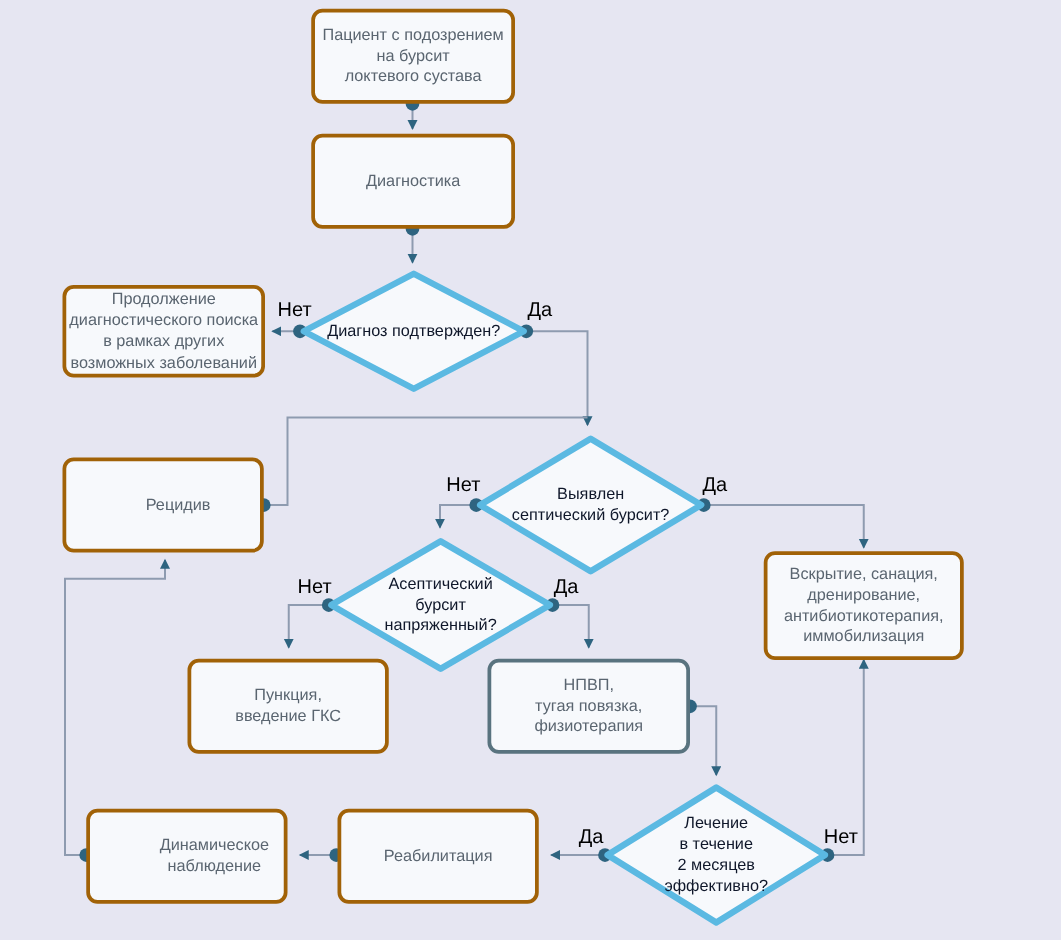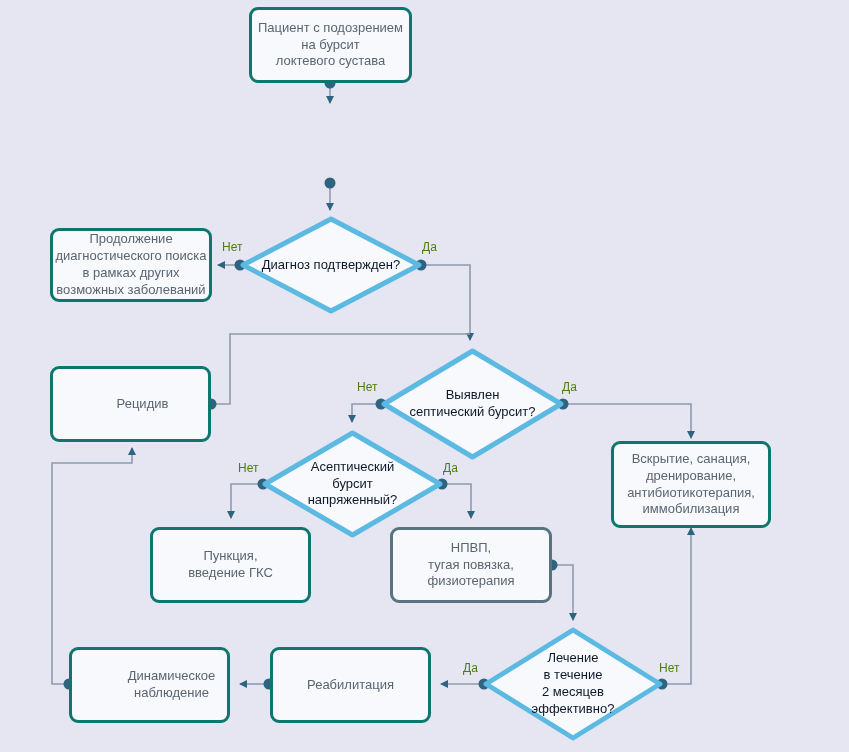--- a/index.html
+++ b/index.html
@@ -28,21 +28,21 @@
     align-items: center;
     justify-content: center;
     text-align: center;
     color: #5a6570;
     font-size: 13px;
     line-height: 1.30;
     z-index: 3;
   }
   .box {
     background: #f7f9fc;
-    border: 3px solid #0f766e;
+    border: 3px solid #a16207;
     border-radius: 9px;
   }
   .box.selected {
     border-color: #59737f;
   }
   .box .txt {
     white-space: nowrap;
   }
   .diamond-wrap {
     position: absolute;
@@ -62,22 +62,22 @@
     align-items: center;
     justify-content: center;
     text-align: center;
     color: #0f172a;
     font-size: 13px;
     line-height: 1.30;
     white-space: nowrap;
   }
   .edge-label {
     position: absolute;
-    color: #4d7c0f;
-    font-size: 12px;
+    color: #000000;
+    font-size: 16px;
     white-space: nowrap;
     z-index: 4;
   }
 </style>
 </head>
 <body>
 
 <div id="canvas">
 
   <svg id="edges" viewBox="0 0 849 752">
@@ -131,20 +131,23 @@
       <circle cx="662" cy="684" r="5.5"></circle>
       <circle cx="269" cy="684" r="5.5"></circle>
       <circle cx="69" cy="684" r="5.5"></circle>
     </g>
   </svg>
 
   <div class="node box" style="left:249px; top:7px; width:163px; height:76px;">
     <span class="txt">Пациент с подозрением<br>на бурсит<br>локтевого сустава</span>
   </div>
 
+  <div class="node box" style="left:249px; top:107px; width:163px; height:76px;">
+    <span class="txt">Диагностика</span>
+  </div>
 
   <div class="node box" style="left:50px; top:228px; width:162px; height:74px;">
     <span class="txt">Продолжение<br>диагностического поиска<br>в рамках других<br>возможных заболеваний</span>
   </div>
 
   <div class="node box" style="left:50px; top:366px; width:161px; height:76px;padding-left:24px;">
     <span class="txt">Рецидив</span>
   </div>
 
   <div class="node box" style="left:611px; top:441px; width:160px; height:87px;">

